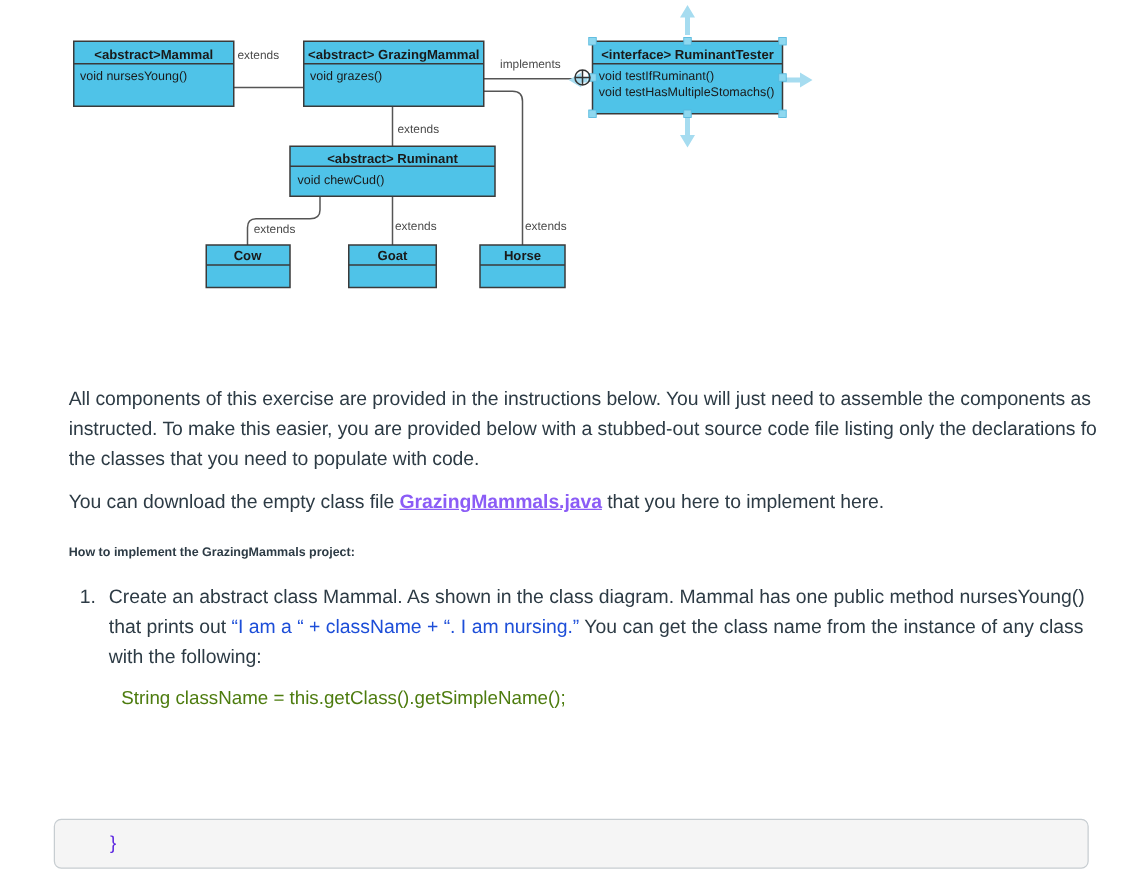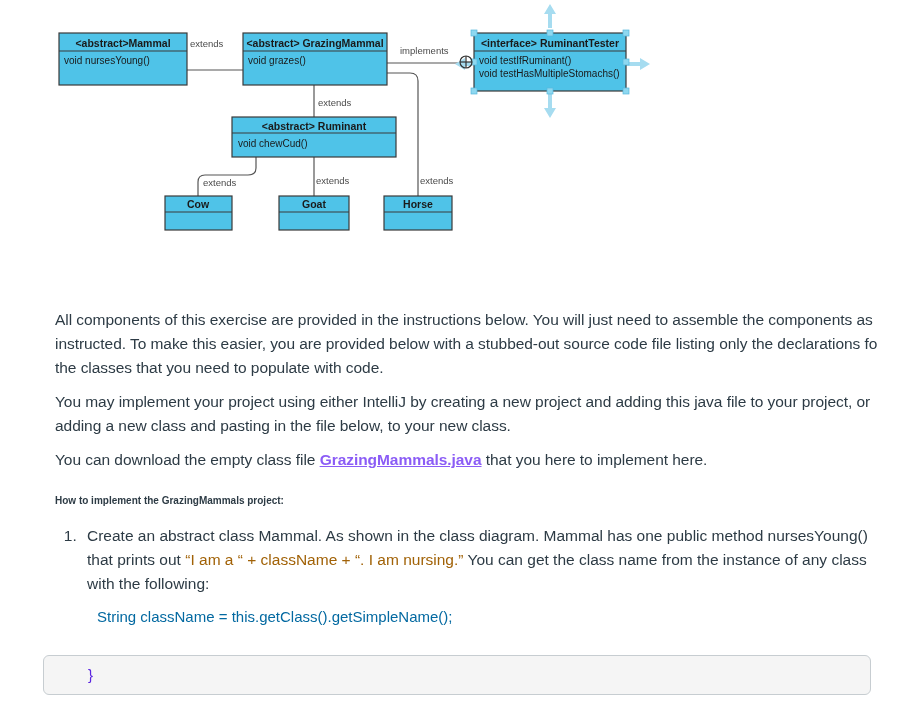--- a/index.html
+++ b/index.html
@@ -89,25 +89,25 @@
     font-size: 15.5px;
     line-height: 24px;
   }
   ol.steps > li {
     margin-bottom: 4px;
     padding-left: 6px;
     max-width: 824px;
   }
 
   .code-inline {
-    color: #a16207;
+    color: #1d4ed8;
     text-align: center;
   }
   .code-line {
-    color: #0369a1;
+    color: #4d7c0f;
     font-size: 15px;
     margin: 10px 0 0 42px;
     line-height: 22px;
   }
 
   .code-block {
     margin: 14px 43px 0 43px;
     width: 828px;
     min-height: 38px;
     background: #f5f5f5;
@@ -222,21 +222,20 @@
         <text class="uml-title-text" x="418" y="208" text-anchor="middle">Horse</text>
       </g>
 
     </svg>
   </div>
 
   <div id="content">
 
     <p class="body-par">All components of this exercise are provided in the instructions below.  You will just need to assemble the components as instructed.  To make this easier, you are provided below with a stubbed-out source code file listing only the declarations fo the classes that you need to populate with code.</p>
 
-    <p class="body-par">You may implement your project using either IntelliJ by creating a new project and adding this java file to your project, or adding a new class and pasting in the file below,  to your new class.</p>
 
     <p class="body-par"><span>You can download the empty class file </span><a class="inline-link">GrazingMammals.java</a><span> that you here to implement here.</span></p>
 
     <h3 class="section-head">How to implement the GrazingMammals project:</h3>
 
     <ol class="steps">
       <li><span>Create an abstract class Mammal. As shown in the class diagram.  Mammal has one public method nursesYoung() that prints out </span><span class="code-inline">“I am a “ + className + “. I am  nursing.”</span><span>  You can get the class name from the instance of any class with the following:</span></li>
     </ol>
 
     <div class="code-line">String className = this.getClass().getSimpleName();</div>

